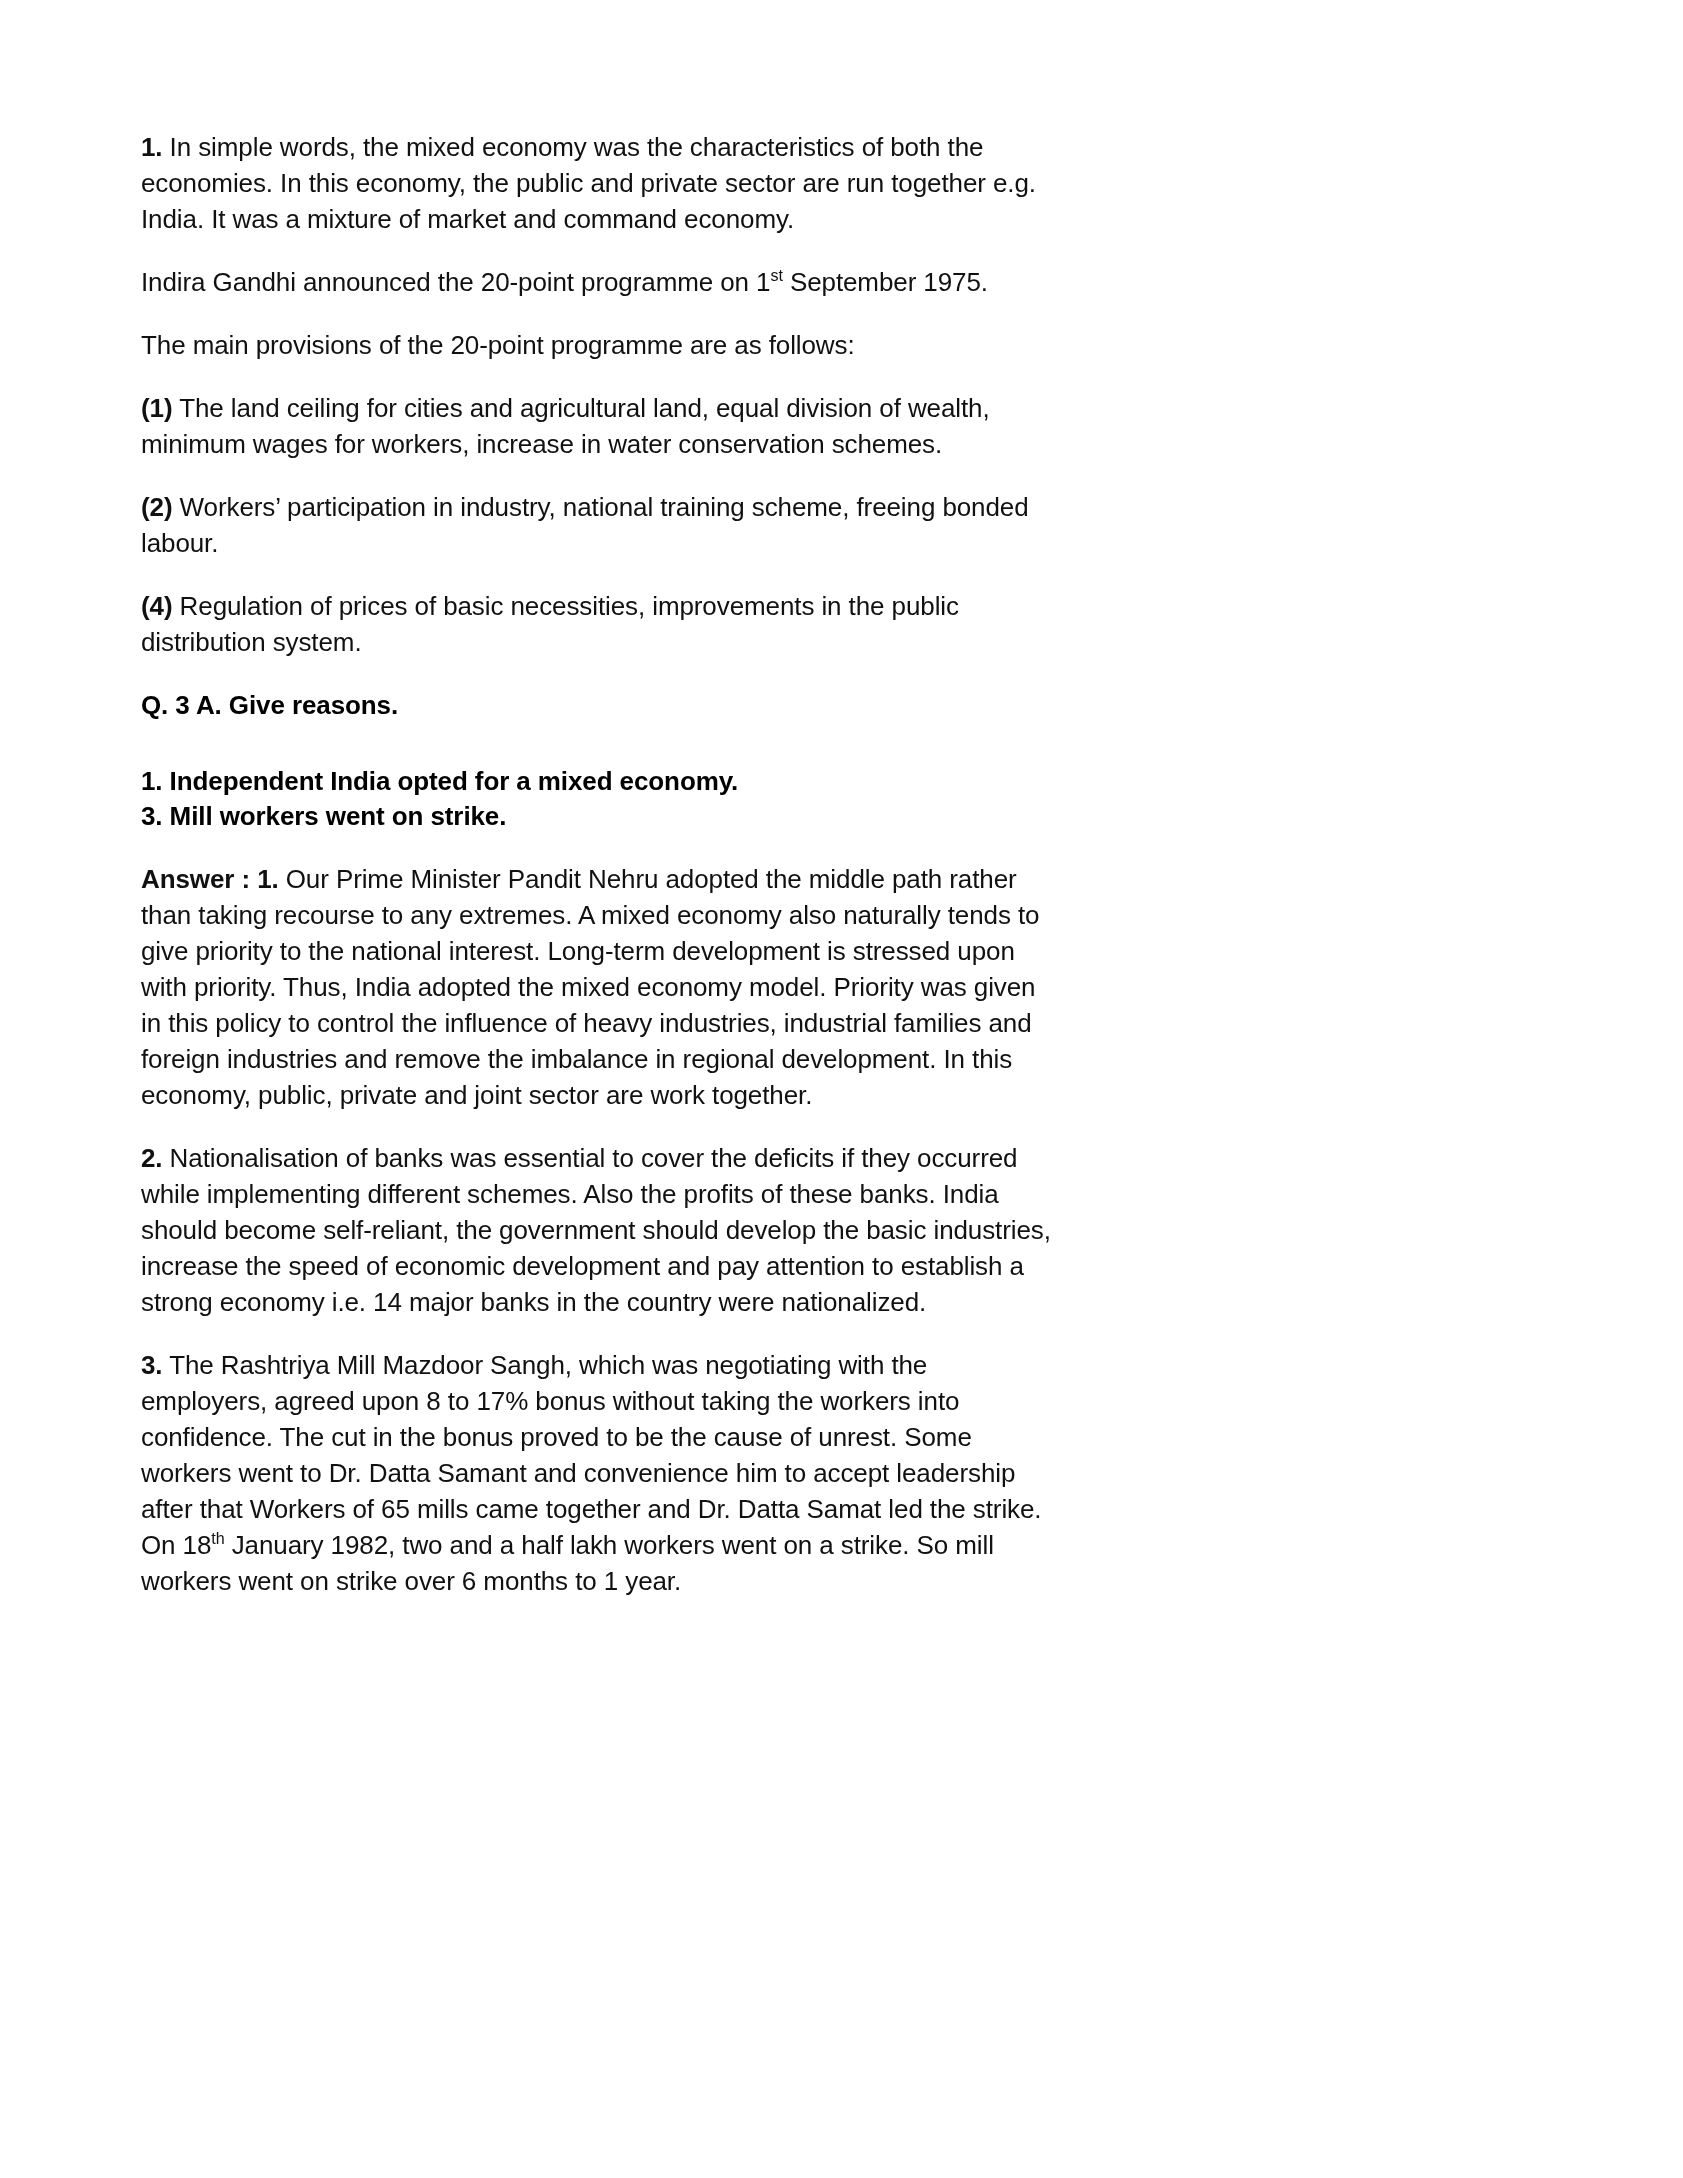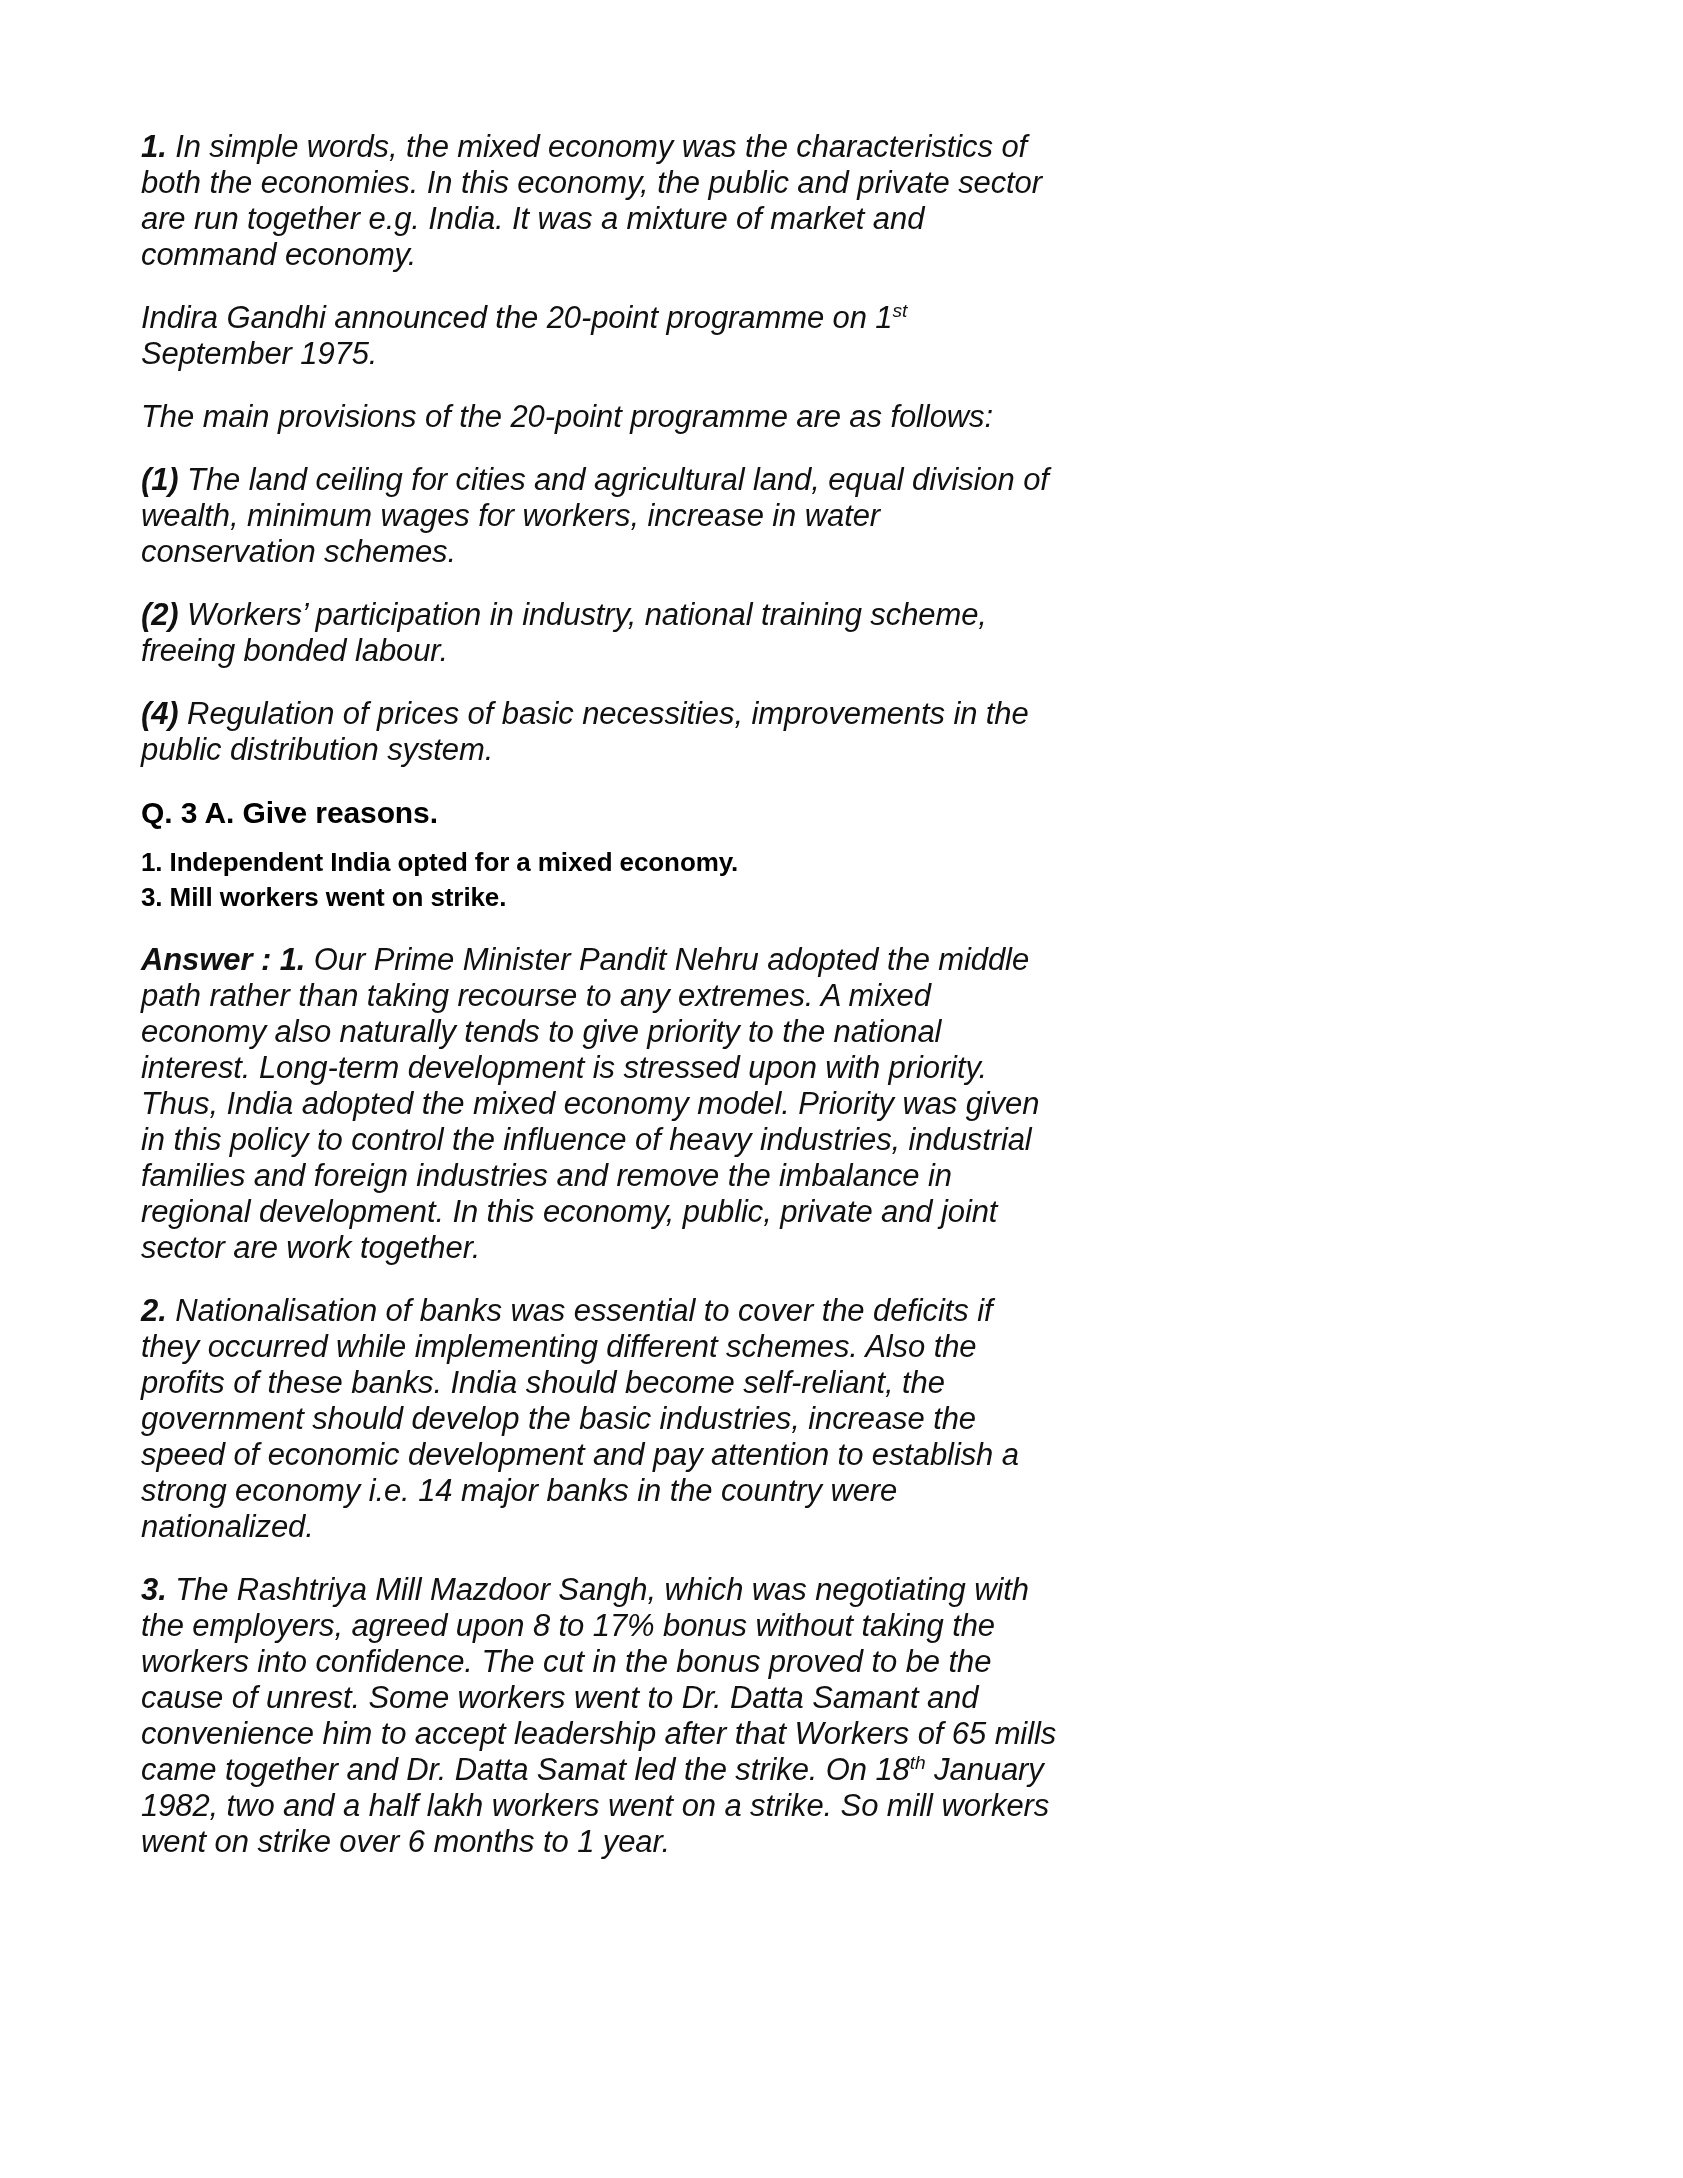--- a/index.html
+++ b/index.html
@@ -22,38 +22,37 @@
     box-sizing: border-box;
   }
   .content {
     position: absolute;
     left: 141px;
     top: 129px;
     width: 916px;
   }
   p.para {
     margin: 0 0 27px 0;
-    font-size: 31px;
+    font-size: 26px;
     line-height: 36px;
     letter-spacing: -0.1px;
     text-align: left;
     color: #111111;
-    font-style: italic;
   }
   .b {
     font-weight: bold;
   }
   sup {
     font-size: 0.62em;
     vertical-align: super;
     line-height: 0;
   }
   .q-head {
-    margin: 0 0 14px 0;
-    font-size: 30px;
+    margin: 0 0 41px 0;
+    font-size: 26px;
     line-height: 36px;
     font-weight: bold;
     letter-spacing: -0.1px;
   }
   ul.qlist {
     list-style: none;
     margin: 12px 0 27px 0;
     padding: 0;
   }
   ul.qlist li {

